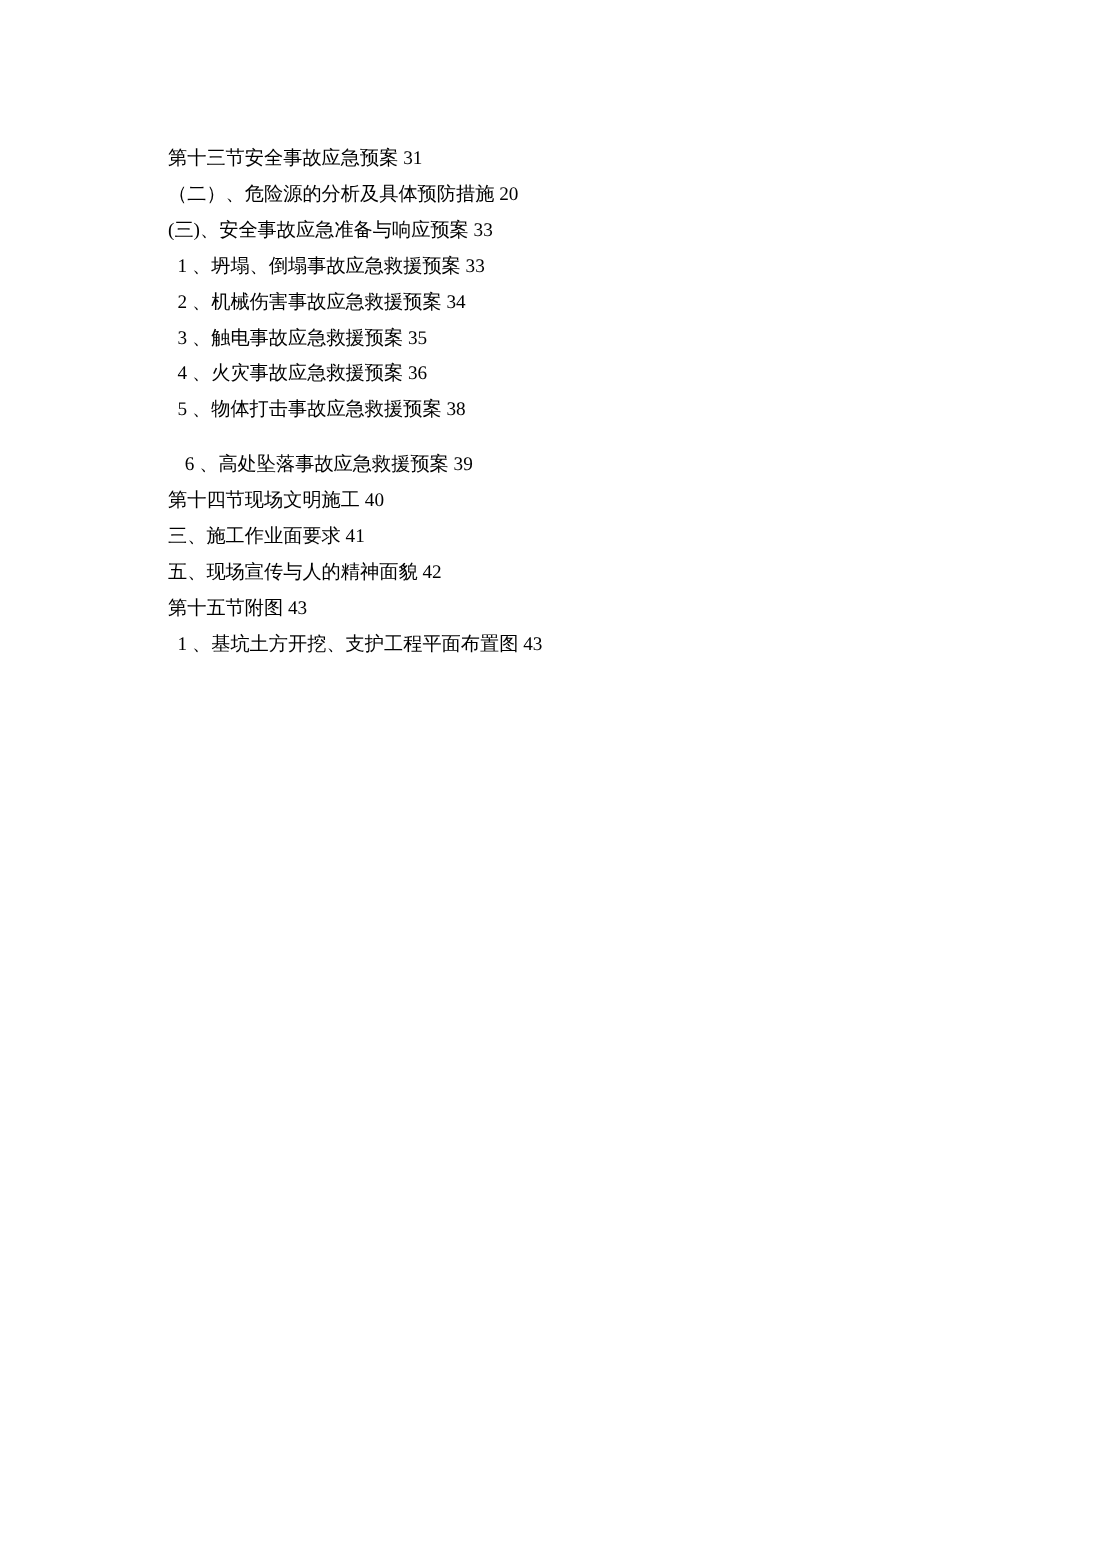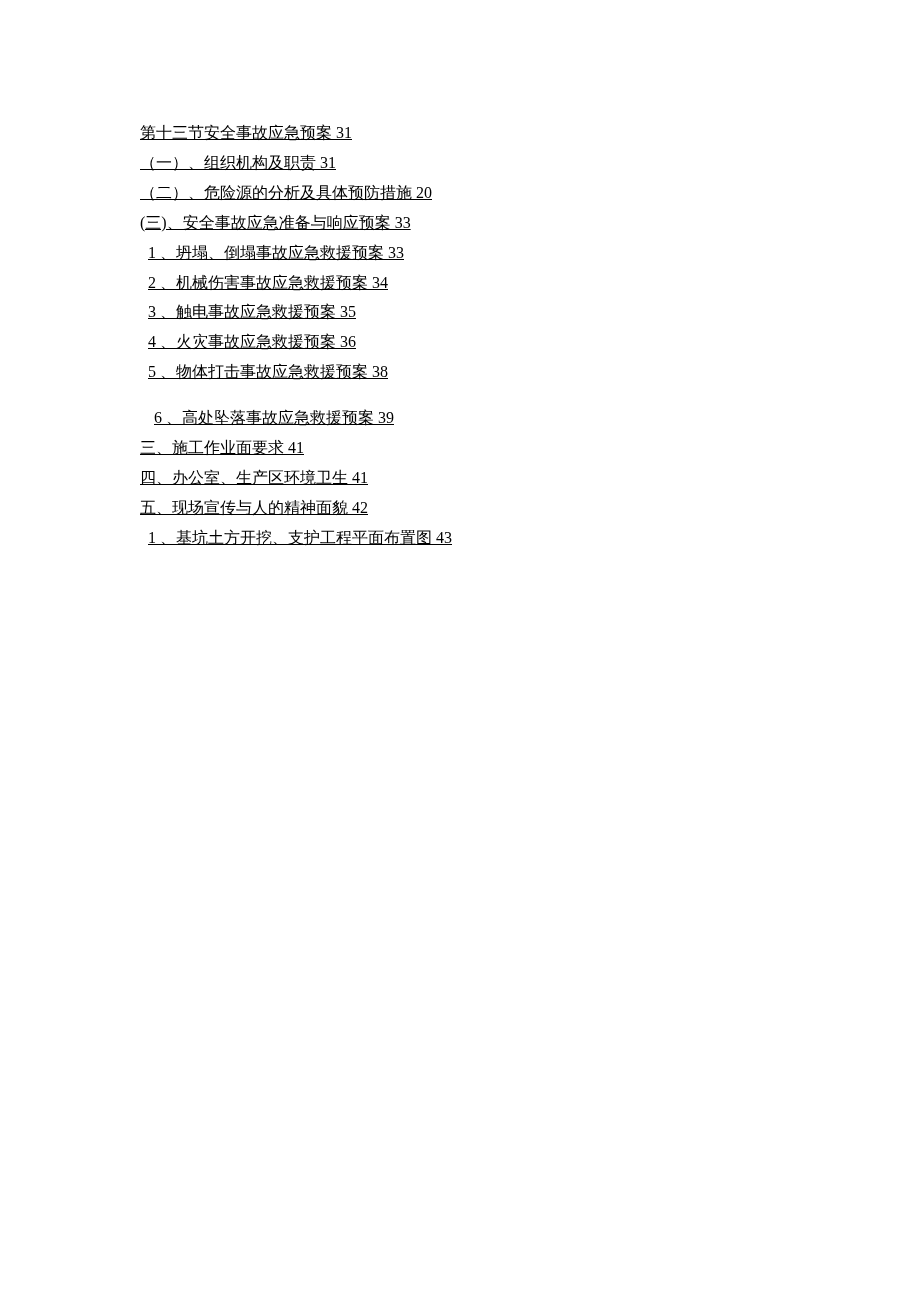--- a/index.html
+++ b/index.html
@@ -13,41 +13,40 @@
       height: 1302px;
       font-family: "SimSun", "宋体", serif;
       font-size: 16px;
       color: #000000;
       padding-top: 118px;
       padding-left: 140px;
       line-height: 1.87;
     }
     .toc-line {
       white-space: nowrap;
-      text-decoration: underline;
     }
     .indent-1 {
       padding-left: 8px;
     }
     .indent-2 {
       padding-left: 14px;
       margin-top: 16px;
     }
   </style>
 </head>
 <body>
 
 <div>
   <div class="toc-line">第十三节安全事故应急预案 31</div>
-  <div class="toc-line">（一）、组织机构及职责 31</div>
   <div class="toc-line">（二）、危险源的分析及具体预防措施 20</div>
   <div class="toc-line">(三)、安全事故应急准备与响应预案 33</div>
   <div class="toc-line indent-1">1 、坍塌、倒塌事故应急救援预案 33</div>
   <div class="toc-line indent-1">2 、机械伤害事故应急救援预案 34</div>
   <div class="toc-line indent-1">3 、触电事故应急救援预案 35</div>
   <div class="toc-line indent-1">4 、火灾事故应急救援预案 36</div>
   <div class="toc-line indent-1">5 、物体打击事故应急救援预案 38</div>
   <div class="toc-line indent-2">6 、高处坠落事故应急救援预案 39</div>
+  <div class="toc-line">第十四节现场文明施工 40</div>
   <div class="toc-line">三、施工作业面要求 41</div>
-  <div class="toc-line">四、办公室、生产区环境卫生 41</div>
   <div class="toc-line">五、现场宣传与人的精神面貌 42</div>
+  <div class="toc-line">第十五节附图 43</div>
   <div class="toc-line indent-1">1 、基坑土方开挖、支护工程平面布置图 43</div>
 </div>
 
 </body></html>

